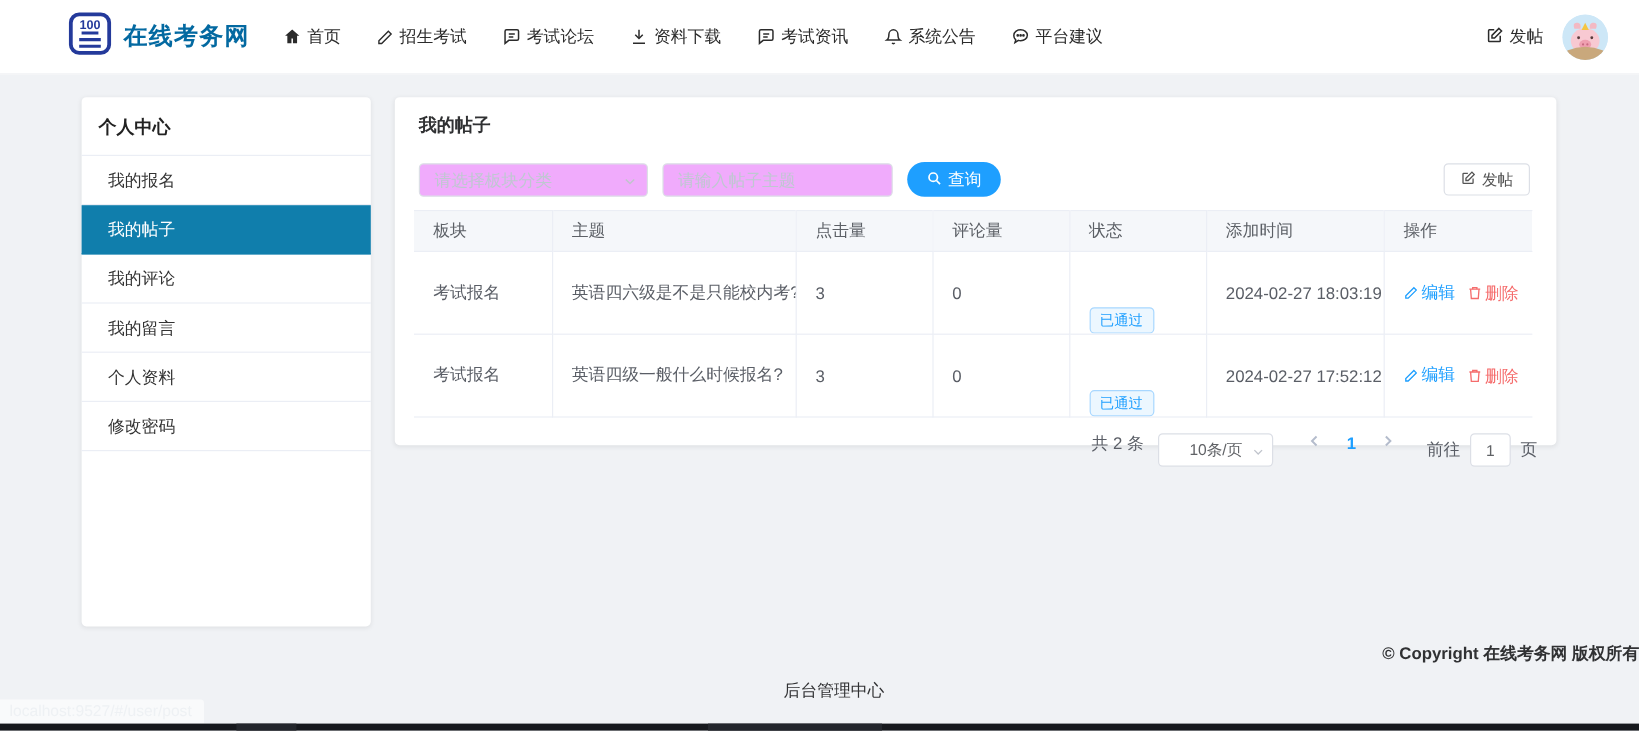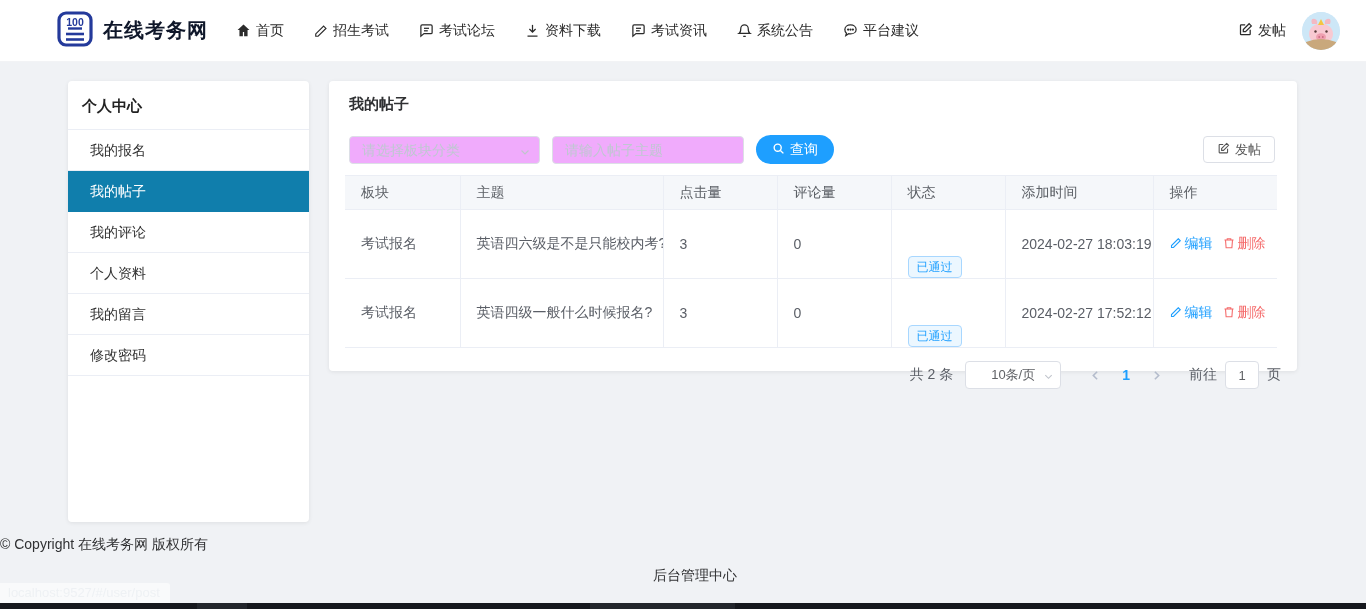--- a/index.html
+++ b/index.html
@@ -11,21 +11,21 @@
     overflow:hidden;
     color:#303133;
   }
   
   .navbar {
     position:absolute; top:0; left:0; width:1366px; height:62px;
     background:#fff; border-bottom:1px solid #f2f3f5;
     display:flex; align-items:center; padding:0 26px 0 57px;
   }
   .logo-wrap { display:flex; align-items:center; gap:10px; cursor:pointer; }
-  .brand-name { font-size:20px; font-weight:bold; color:#0f172a; letter-spacing:1px; }
+  .brand-name { font-size:20px; font-weight:bold; color:#0369a1; letter-spacing:1px; }
   .nav-menu { display:flex; align-items:center; gap:30px; margin-left:28px; }
   .nav-item { display:flex; align-items:center; gap:5px; font-size:14px; color:#2b2b2b; cursor:pointer; white-space:nowrap; }
   .nav-item svg { display:block; }
   .nav-spacer { flex:1; }
   .nav-right { display:flex; align-items:center; gap:16px; }
   .nav-post { display:flex; align-items:center; gap:5px; font-size:14px; color:#2b2b2b; cursor:pointer; }
   .avatar {
     width:38px; height:38px; border-radius:50%; overflow:hidden; cursor:pointer;
     background:#cfe8f8; display:flex; align-items:center; justify-content:center;
   }
@@ -70,45 +70,45 @@
   td { height:41px; background:#fff; }
   table { border-top:1px solid #ebeef5; }
   tr th:first-child, tr td:first-child { border-left:none; }
   tr th:last-child, tr td:last-child { border-right:none; }
   thead tr th { border-top:none; }
   .badge {
     display:inline-block; background:#ecf7ff; border:1px solid #a8d7ff; color:#1e9fff;
     border-radius:4px; font-size:12px; padding:2px 8px; line-height:16px;margin-top:46px;
   }
   .op { display:inline-flex; align-items:center; gap:3px; cursor:pointer; font-size:14px; }
-  .op.edit { color:#1e9fff; margin-right:10px; }
+  .op.edit { color:#1e9fff; margin-right:10px;align-items:flex-end; }
   .op.del { color:#f56c6c; }
   
   .pager {
-    margin-top:13px; display:flex; align-items:center; justify-content:flex-end;
+    margin-top:13px; display:flex; align-items:flex-start; justify-content:flex-end;
     font-size:14px; color:#5a5e66; width:932px;
   }
   .pg-total { margin-right:12px; }
   .pg-size { position:relative; margin-right:18px; }
   .pg-size input {
     width:96px; height:28px; border:1px solid #dcdfe6; border-radius:4px; text-align:center;
     font-size:13px; color:#606266; padding-right:0; outline:none; background:#fff;
     font-family:"Liberation Sans","DejaVu Sans",sans-serif;
   }
   .pg-size .chev { position:absolute; right:7px; top:8px; pointer-events:none; }
   .pg-arrow { padding:0 10px; cursor:pointer; display:flex; align-items:center; }
   .pg-num { color:#1e9fff; font-weight:bold; padding:0 10px; cursor:pointer; }
   .pg-goto { margin-left:16px; display:flex; align-items:center; gap:8px; }
   .pg-goto input {
     width:34px; height:28px; border:1px solid #dcdfe6; border-radius:4px; text-align:center;
     font-size:13px; color:#606266; outline:none;
     font-family:"Liberation Sans","DejaVu Sans",sans-serif;
   }
   
-  .footer-line1 { position:absolute; top:536px; left:0; width:1366px; text-align:left; font-size:14px; color:#303133; }
+  .footer-line1 { position:absolute; top:536px; left:0; width:1366px; text-align:right; font-size:14px; color:#303133;font-weight:bold; }
   .footer-line2 { position:absolute; top:567px; left:12px; width:1366px; text-align:center; font-size:14px; color:#303133; cursor:pointer; }
   
   .status-url {
     position:absolute; left:0; top:583px; height:20px; padding:2px 10px 0 8px;
     background:#f9fafb; border-top-right-radius:3px; font-size:13px; color:#eef1f4;
   }
   .bottom-strip { position:absolute; left:0; bottom:0; width:1366px; height:6px; background:#16181d; }
   .strip-seg1 { position:absolute; left:197px; bottom:0; width:50px; height:6px; background:#23262c; }
   .strip-seg2 { position:absolute; left:590px; bottom:0; width:145px; height:6px; background:#23262c; }
 </style>
@@ -224,22 +224,22 @@
       </svg>
     </div>
   </div>
 </div>
 
 <div class="card sidebar">
   <div class="sidebar-title">个人中心</div>
   <div class="side-item">我的报名</div>
   <div class="side-item active">我的帖子</div>
   <div class="side-item">我的评论</div>
+  <div class="side-item">我的留言</div>
   <div class="side-item">个人资料</div>
-  <div class="side-item">我的留言</div>
   <div class="side-item">修改密码</div>
 </div>
 
 <div class="card main">
   <div class="panel-title">我的帖子</div>
 
   <div class="search-row">
     <span class="sel-wrap">
       <input class="sel-box" readonly="" placeholder="请选择板块分类" style="">
       <span class="chev">

